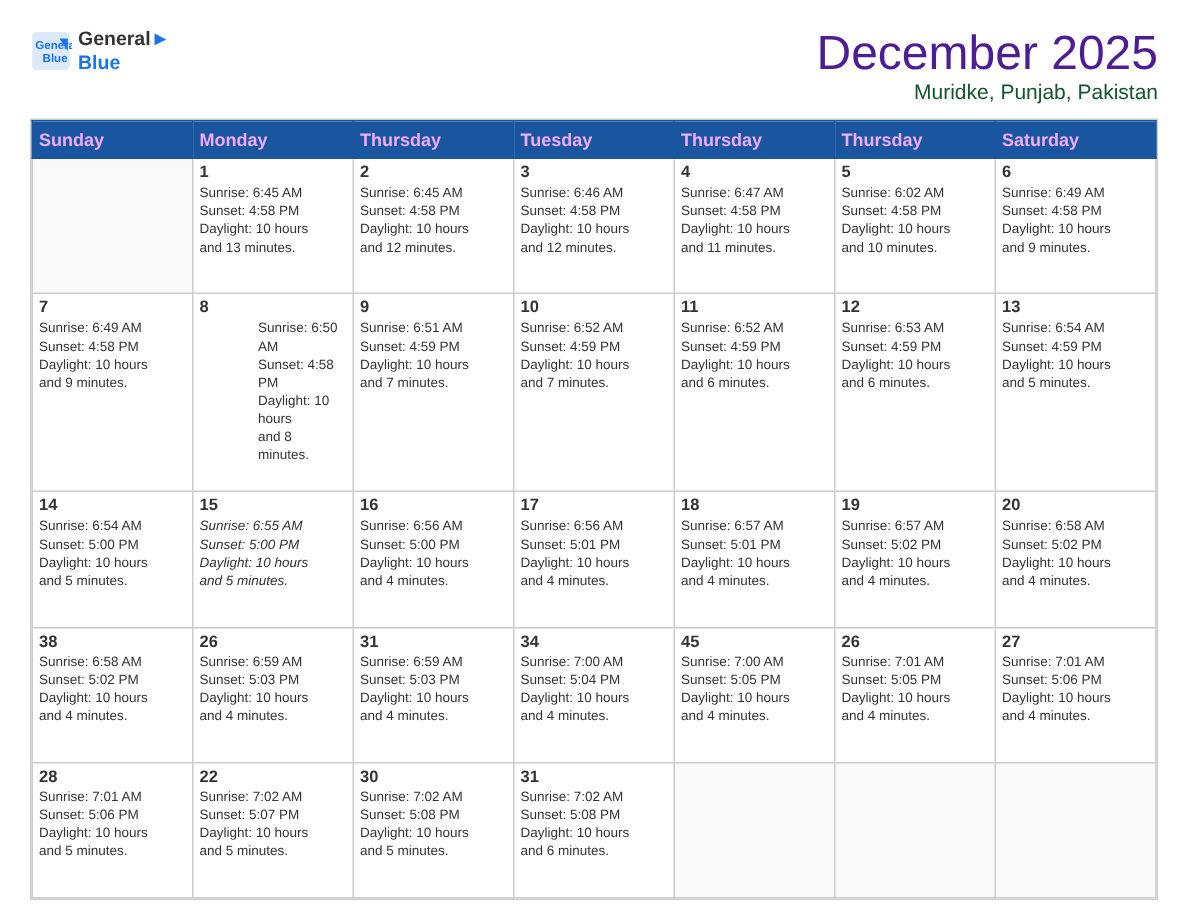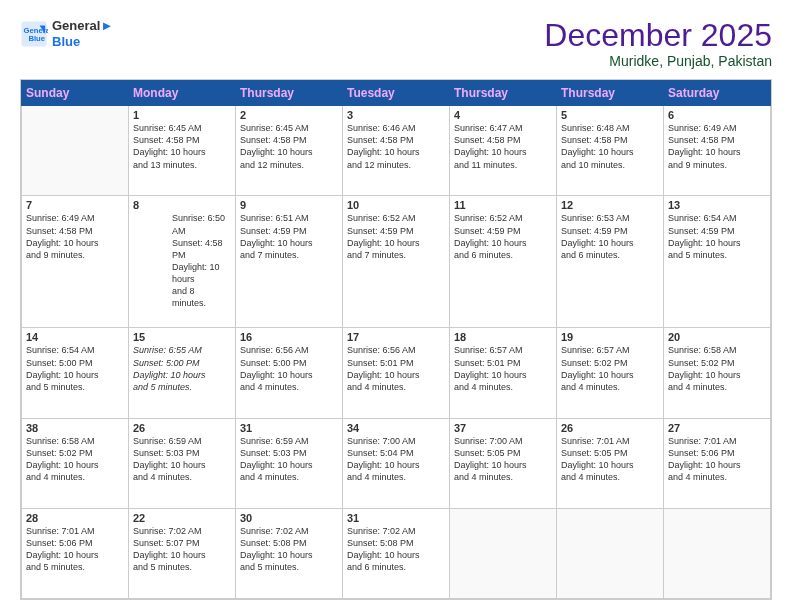--- a/index.html
+++ b/index.html
@@ -151,21 +151,21 @@
             </td>
             <td>
               <span class="day-num">4</span>
               <div class="cell-text" style="white-space: pre-line;">Sunrise: 6:47 AM
 Sunset: 4:58 PM
 Daylight: 10 hours
 and 11 minutes.</div>
             </td>
             <td>
               <span class="day-num">5</span>
-              <div class="cell-text" style="white-space: pre-line;">Sunrise: 6:48 AM
+              <div class="cell-text" style="white-space: pre-line;">Sunrise: 6:02 AM
 Sunset: 4:58 PM
 Daylight: 10 hours
 and 10 minutes.</div>
             </td>
             <td>
               <span class="day-num">6</span>
               <div class="cell-text" style="white-space: pre-line;">Sunrise: 6:49 AM
 Sunset: 4:58 PM
 Daylight: 10 hours
 and 9 minutes.</div>
@@ -296,21 +296,21 @@
 and 4 minutes.</div>
             </td>
             <td>
               <span class="day-num">34</span>
               <div class="cell-text" style="white-space: pre-line;">Sunrise: 7:00 AM
 Sunset: 5:04 PM
 Daylight: 10 hours
 and 4 minutes.</div>
             </td>
             <td>
-              <span class="day-num">37</span>
+              <span class="day-num">45</span>
               <div class="cell-text" style="white-space: pre-line;">Sunrise: 7:00 AM
 Sunset: 5:05 PM
 Daylight: 10 hours
 and 4 minutes.</div>
             </td>
             <td>
               <span class="day-num">26</span>
               <div class="cell-text" style="white-space: pre-line;">Sunrise: 7:01 AM
 Sunset: 5:05 PM
 Daylight: 10 hours

